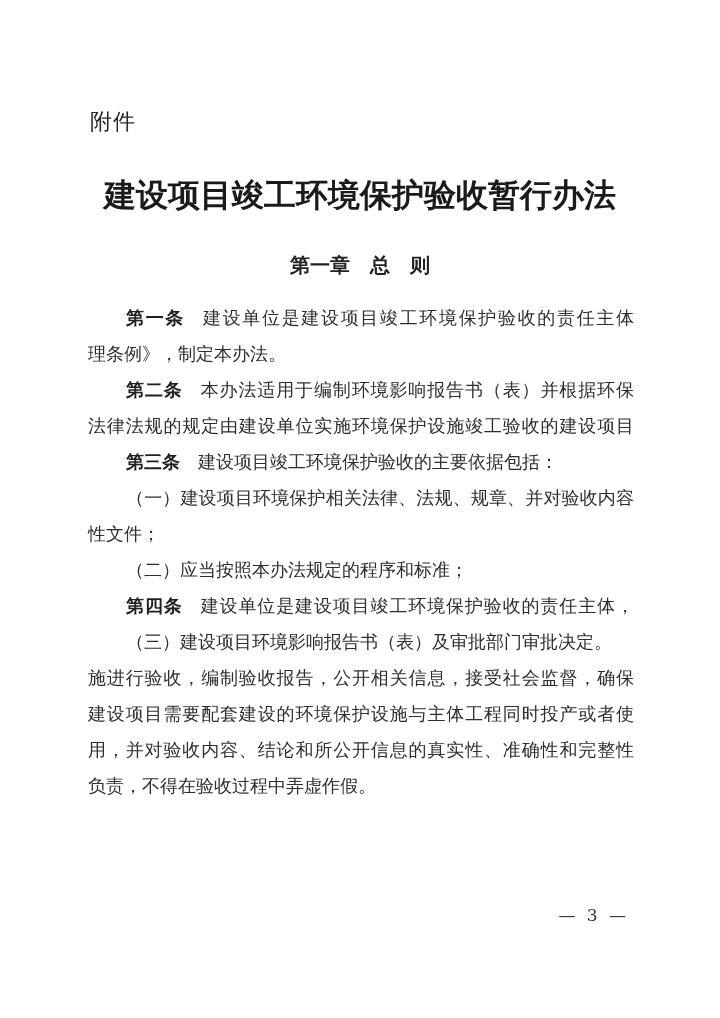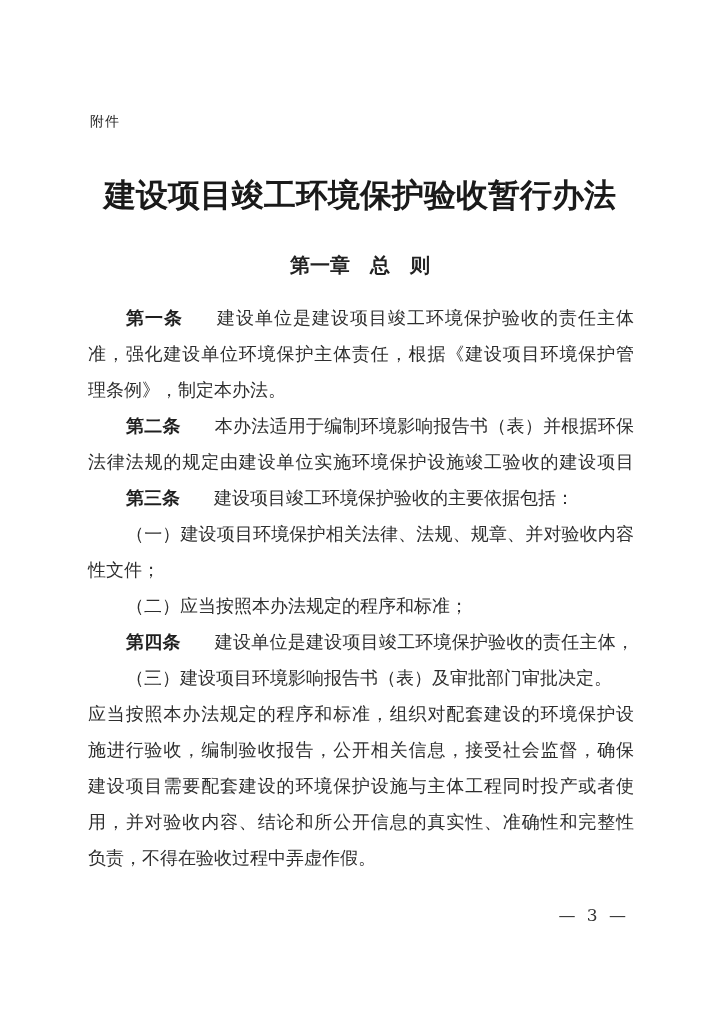--- a/index.html
+++ b/index.html
@@ -10,21 +10,21 @@
     margin: 0 auto;
     background: #ffffff;
     overflow: hidden;
     font-family: "Liberation Serif", "DejaVu Serif", serif;
     color: #2e2e2e;
   }
   .attachment {
     position: absolute;
     left: 90px;
     top: 109px;
-    font-size: 14px;
+    font-size: 22px;
     line-height: 26px;
     letter-spacing: 1px;
     color: #262626;
   }
   .doc-title {
     position: absolute;
     left: 0;
     top: 179px;
     width: 100%;
     margin: 0;
@@ -60,21 +60,21 @@
     white-space: nowrap;
     text-align: justify;
     text-align-last: justify;
     text-justify: inter-character;
     color: #2e2e2e;
   }
   .doc-line.last { text-align-last: left; }
   .doc-line.indent { padding-left: 38px; }
   .lbl {
     font-weight: 700;
-    margin-right: 34px;
+    margin-right: 18px;
     color: #1f1f1f;
     font-family: Liberation Serif, serif;
   }
   .page-number {
     position: absolute;
     top: 903px;
     right: 91px;
     font-size: 17px;
     line-height: 24px;
     letter-spacing: 3px;
@@ -90,42 +90,40 @@
   <div class="attachment">附件</div>
 
   <h1 class="doc-title">建设项目竣工环境保护验收暂行办法</h1>
 
   <h2 class="chapter">第一章　总　则</h2>
 
   <div class="doc-body">
 
     <div class="doc-line indent"><span class="lbl">第一条</span><span class="txt">建设单位是建设项目竣工环境保护验收的责任主体</span></div>
 
-    <div class="doc-line"><span class="txt">准，强化建设单位环境保护主体责任，根据《建设项目环境保护管</span></div>
 
     <div class="doc-line last"><span class="txt">理条例》，制定本办法。</span></div>
 
     <div class="doc-line indent"><span class="lbl">第二条</span><span class="txt">本办法适用于编制环境影响报告书（表）并根据环保</span></div>
 
     <div class="doc-line"><span class="txt">法律法规的规定由建设单位实施环境保护设施竣工验收的建设项目</span></div>
 
 
     <div class="doc-line indent last"><span class="lbl">第三条</span><span class="txt">建设项目竣工环境保护验收的主要依据包括：</span></div>
 
     <div class="doc-line indent"><span class="txt">（一）建设项目环境保护相关法律、法规、规章、并对验收内容</span></div>
 
     <div class="doc-line last"><span class="txt">性文件；</span></div>
 
     <div class="doc-line indent last"><span class="txt">（二）应当按照本办法规定的程序和标准；</span></div>
 
     <div class="doc-line indent"><span class="lbl">第四条</span><span class="txt">建设单位是建设项目竣工环境保护验收的责任主体，</span></div>
 
     <div class="doc-line indent last"><span class="txt">（三）建设项目环境影响报告书（表）及审批部门审批决定。</span></div>
 
-    <div class="doc-line"><span class="txt">应当按照本办法规定的程序和标准，组织对配套建设的环境保护设</span></div>
 
     <div class="doc-line"><span class="txt">施进行验收，编制验收报告，公开相关信息，接受社会监督，确保</span></div>
 
     <div class="doc-line"><span class="txt">建设项目需要配套建设的环境保护设施与主体工程同时投产或者使</span></div>
 
     <div class="doc-line"><span class="txt">用，并对验收内容、结论和所公开信息的真实性、准确性和完整性</span></div>
 
     <div class="doc-line last"><span class="txt">负责，不得在验收过程中弄虚作假。</span></div>
 
   </div>

